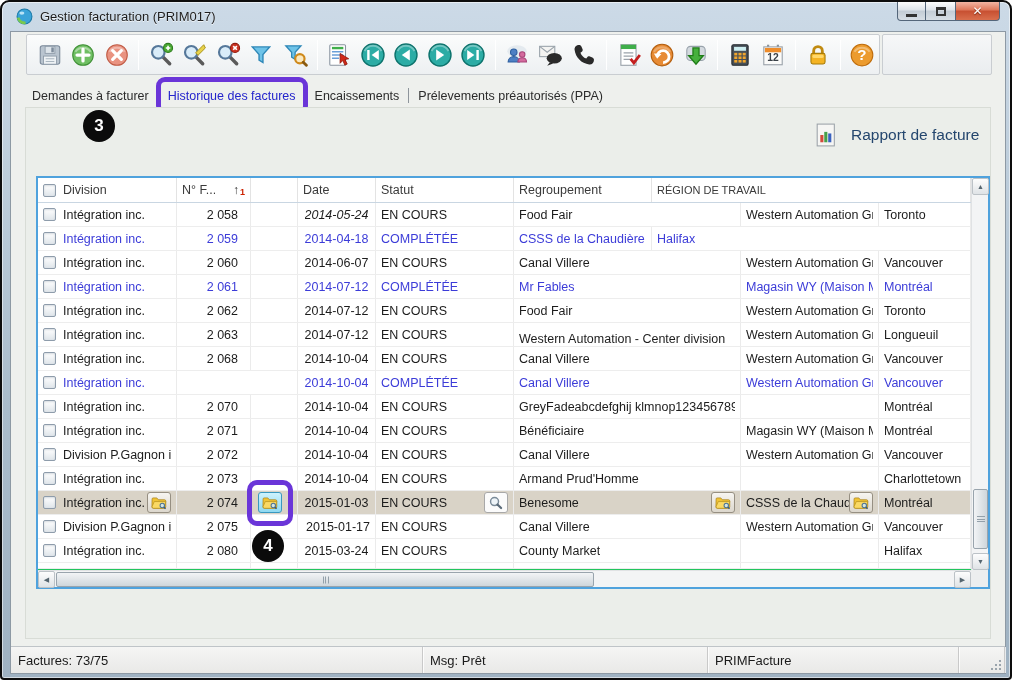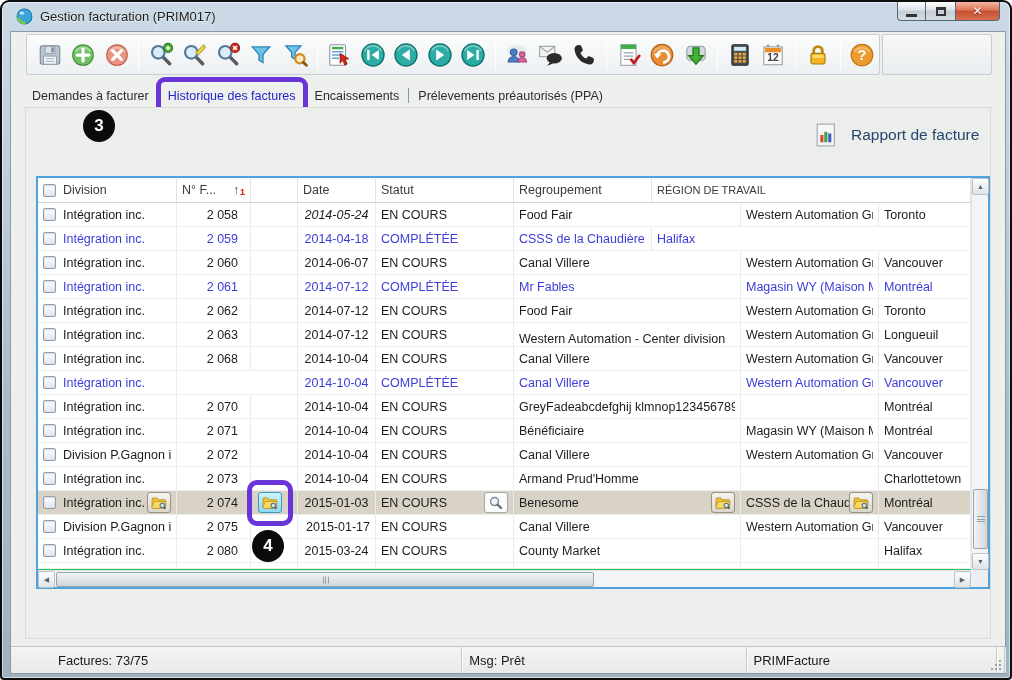--- a/index.html
+++ b/index.html
@@ -118,21 +118,21 @@
 
   
   .anno-circle { position:absolute; width:32px; height:32px; border-radius:50%;
     background:#0b0b0b; color:#fff; font-size:17px; font-weight:bold;
     display:flex; align-items:center; justify-content:center; pointer-events:none; z-index:20; }
   .anno-3 { left:57px; top:2px; }
   .anno-4 { left:214px; top:352px; }
 
   
   .statusbar { position:absolute; left:0; bottom:0; width:100%; height:27px;
-    background:linear-gradient(#f5f5f4,#e9e9e7); border-top:1px solid #bfc4c8; display:flex;padding-left:40px; }
+    background:linear-gradient(#f5f5f4,#e9e9e7); border-top:1px solid #bfc4c8; display:flex; }
   .sb-sec { height:100%; display:flex; align-items:center; padding-left:7px;
     font-size:13px; color:#1a1a1a; border-right:1px solid #c9c9c9;
     box-shadow:1px 0 0 rgba(255,255,255,.8); }
   .sb-1 { width:412px; } .sb-2 { width:285px; } .sb-3 { width:251px; } .sb-4 { flex:1; position:relative; }
   .grip { position:absolute; right:3px; bottom:3px; width:12px; height:12px; }
   .grip::before { content:""; position:absolute; right:0; bottom:0; width:2px; height:2px;
     background:#9aa4ac; box-shadow:-4px 0 #9aa4ac,-8px 0 #9aa4ac,0 -4px #9aa4ac,
     -4px -4px #9aa4ac,0 -8px #9aa4ac; }
 </style>
 </head>

